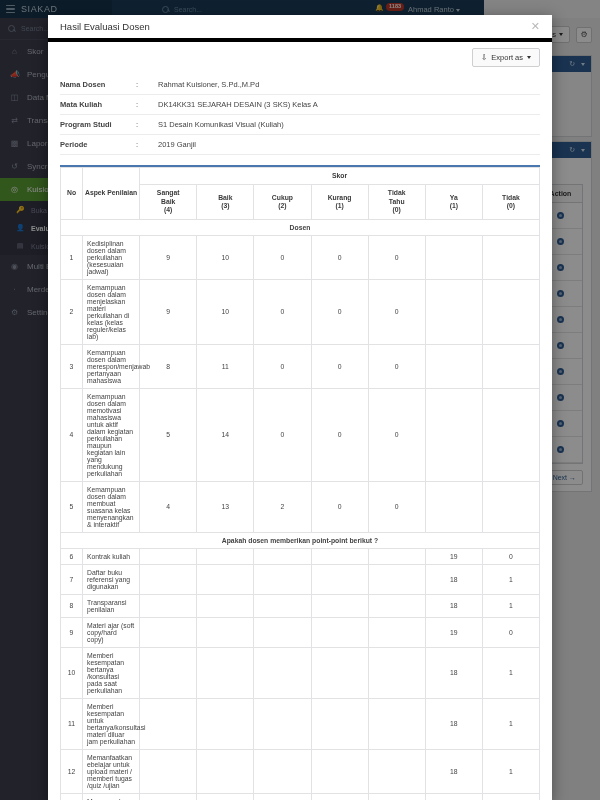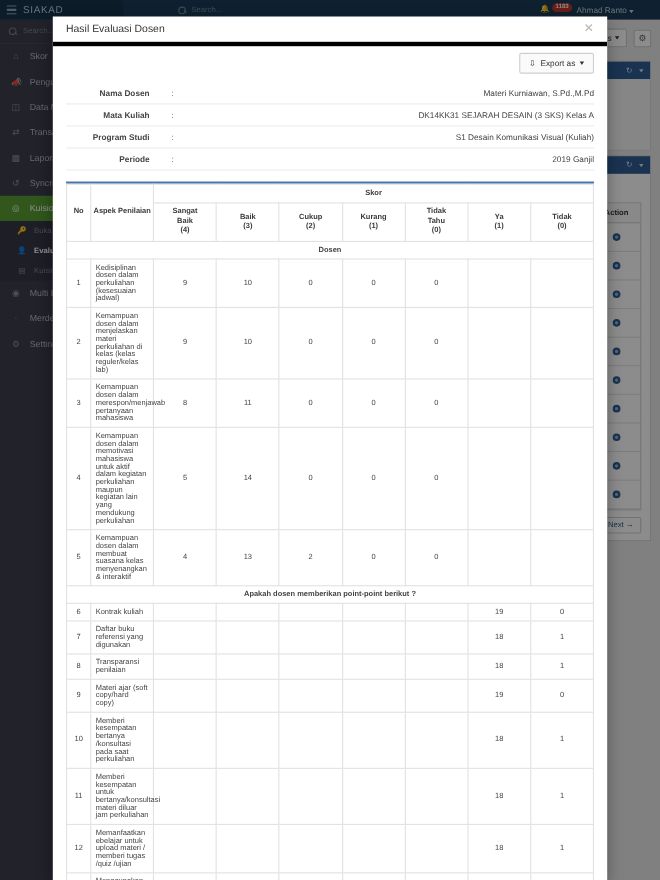--- a/index.html
+++ b/index.html
@@ -8,21 +8,21 @@
     overflow: hidden;
     font-family: "Liberation Sans", sans-serif;
     background: #ffffff;
   }
   #app { position: relative; width: 600px; height: 800px; overflow: hidden; background:#f0f0f0; }
 
   
   .bg-layer { position:absolute; inset:0; }
 
   .topbar {
-    position:absolute; top:0; left:0; width:600px; height:18px;
+    position:absolute; top:0; left:0; width:484px; height:18px;
     background:#1c3d5a; display:flex; align-items:center;gap:40px;
   }
   .topbar-left { width:112px; display:flex; align-items:center; gap:6px; padding-left:6px; height:18px; background:#16334b;}
   .hamburger { width:9px; height:8px; display:flex; flex-direction:column; justify-content:space-between; }
   .hamburger i { display:block; height:1.4px; background:#8fa6b8; border-radius:1px;}
   .brand { color:#c3d3de; font-size:9px; letter-spacing:.6px; }
   .topbar-search { flex:1; display:flex; align-items:center; gap:5px; padding-left:10px; color:#6d8ca5; font-size:7px; }
   .mag { width:7px; height:7px; border:1.1px solid #6d8ca5; border-radius:50%; position:relative; }
   .mag::after { content:''; position:absolute; width:3px; height:1.1px; background:#6d8ca5; transform:rotate(45deg); right:-2.4px; bottom:0.3px; }
   .topbar-right { display:flex; align-items:center; gap:4px; padding-right:24px; position:relative; }
@@ -89,21 +89,21 @@
   .modal-close { font-size:11px; color:#b9b9b9; line-height:1; }
   .modal-body { flex:1; padding:0 12px; overflow:hidden; }
 
   .export-row { display:flex; justify-content:flex-end; padding:6px 0 8px 0; }
   .export-btn {
     border:1px solid #cfcfd2; background:#fafafa; border-radius:2px;
     font-size:7.5px; color:#333; padding:4px 8px; display:flex; align-items:center; gap:4px;
   }
 
   .info-table { width:100%; border-collapse:collapse; }
-  .info-table tr { border-bottom:1px solid #ececed;text-align:right; }
+  .info-table tr { border-bottom:1px solid #ececed; }
   .info-table td { padding:5px 0; font-size:7.5px; color:#444; vertical-align:top; }
   .info-label { width:76px; font-weight:bold; color:#333; }
   .info-colon { width:22px; }
 
   .grid-wrap { margin-top:10px; border-top:2px solid #4a77ad; }
   table.grid { width:100%; border-collapse:collapse; table-layout:fixed; }
   table.grid th, table.grid td { border:1px solid #e2e2e4; font-size:6.8px; color:#444; }
   table.grid th { font-weight:bold; text-align:center; padding:4px 2px; line-height:1.25; color:#3a3a3a;}
   table.grid td { padding:4px 4px; }
   .c-no { width:22px; text-align:center; }
@@ -320,21 +320,21 @@
           <span>Export as</span>
           <span class="caret"></span>
         </div>
       </div>
 
       <table class="info-table">
         <tbody id="info-body">
             <tr>
               <td class="info-label">Nama Dosen</td>
               <td class="info-colon">:</td>
-              <td>Materi Kurniawan, S.Pd.,M.Pd</td>
+              <td>Rahmat Kuisioner, S.Pd.,M.Pd</td>
             </tr>
             <tr>
               <td class="info-label">Mata Kuliah</td>
               <td class="info-colon">:</td>
               <td>DK14KK31 SEJARAH DESAIN (3 SKS) Kelas A</td>
             </tr>
             <tr>
               <td class="info-label">Program Studi</td>
               <td class="info-colon">:</td>
               <td>S1 Desain Komunikasi Visual (Kuliah)</td>

